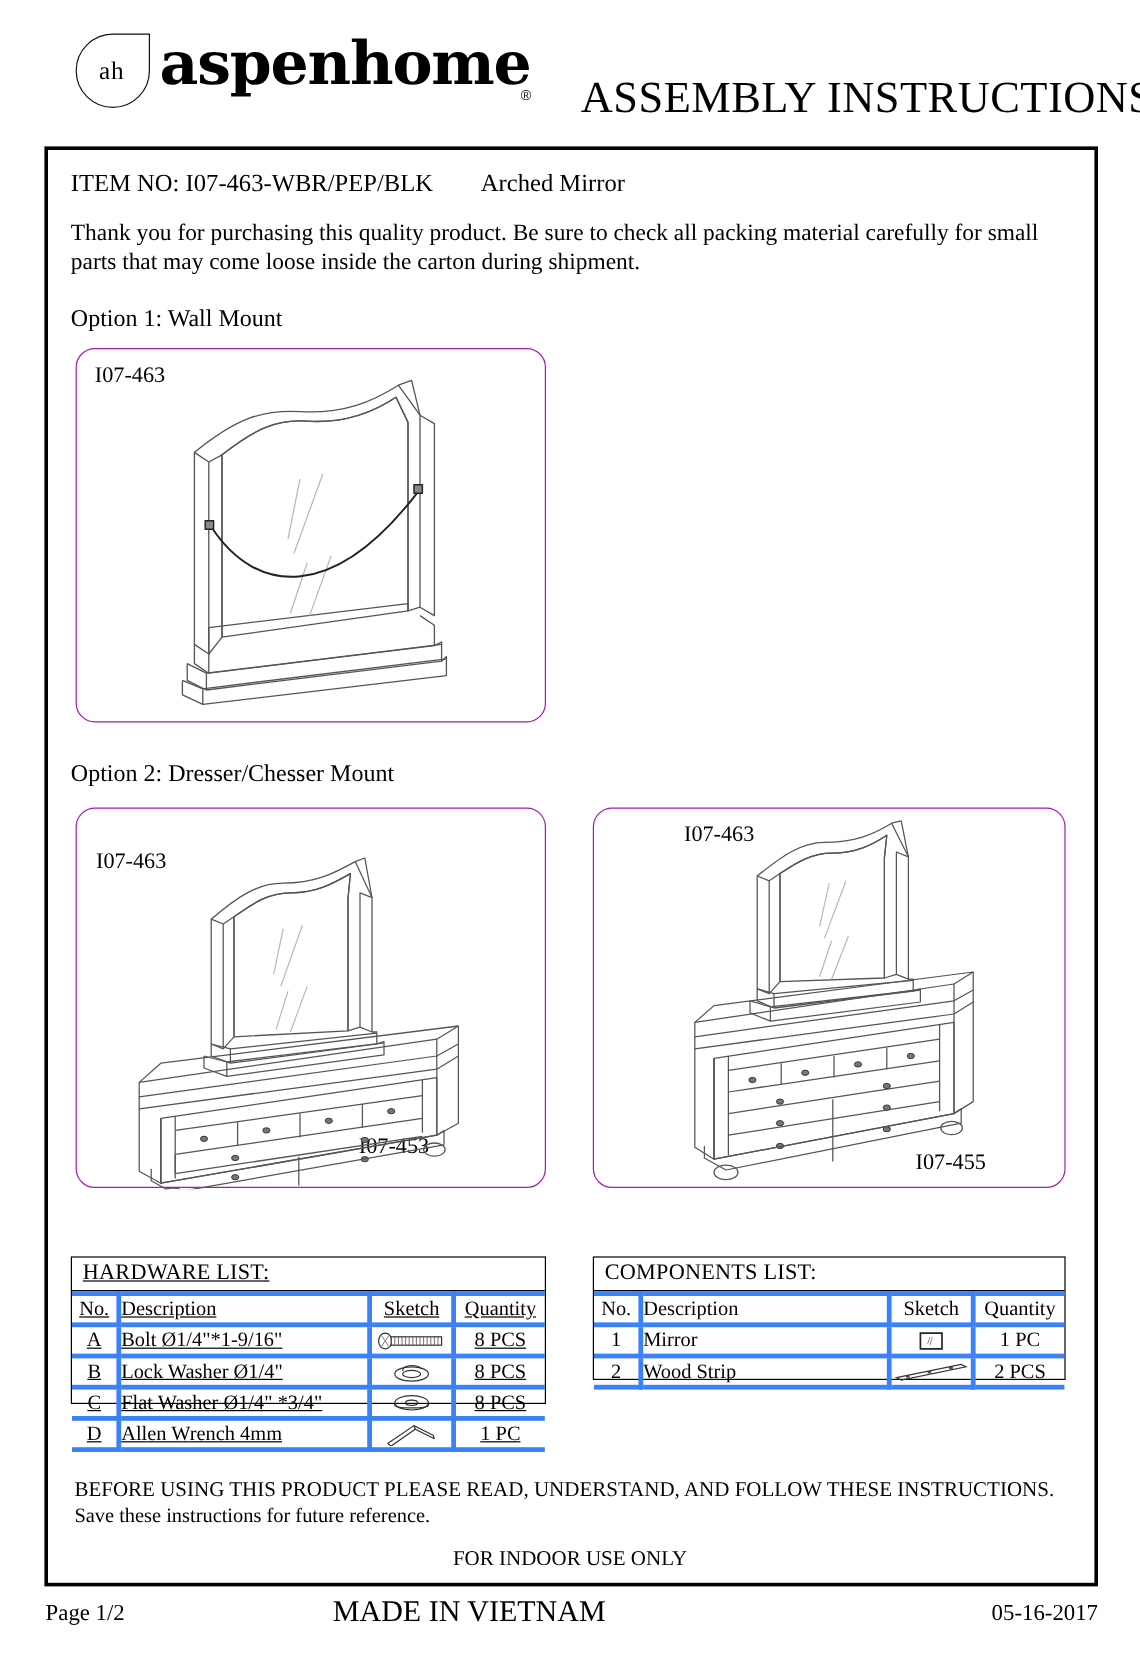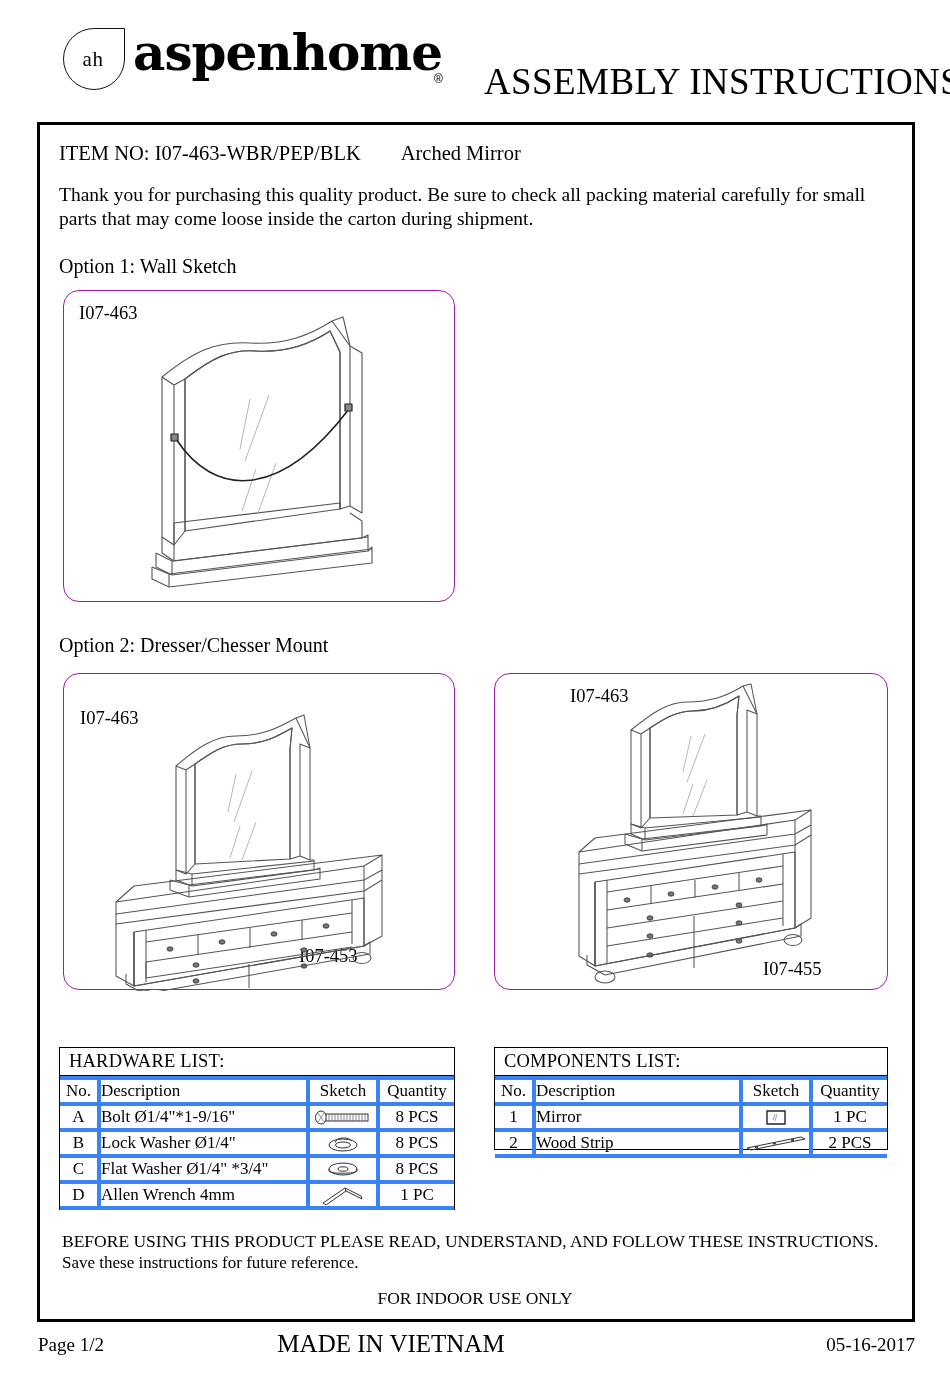--- a/index.html
+++ b/index.html
@@ -126,21 +126,21 @@
   }
   .panel svg { position: absolute; left: 0; top: 0; }
 
   
   .table-box {
     position: absolute;
     border: 1px solid #000;
     box-sizing: border-box;
     background: #fff;
   }
-  #hardware-box  { left: 59px;  top: 1047px; width: 396px; height: 163px; }
+  #hardware-box  { left: 59px;  top: 1047px; width: 396px; height: 123px; text-decoration: underline; }
   #components-box{ left: 494px; top: 1047px; width: 394px; height: 103px; }
 
   .table-caption {
     height: 28px;
     display: flex;
     align-items: center;
     padding-left: 9px;
     font-size: 18.5px;
     border-bottom: 1px solid #000;
     box-sizing: border-box;
@@ -219,21 +219,21 @@
   <div class="brand">aspenhome</div>
   <div class="brand-reg">®</div>
   <div class="assembly-title">ASSEMBLY INSTRUCTIONS</div>
 </div>
 
 <div class="main-box"></div>
 
 <div class="item-line">ITEM NO: I07-463-WBR/PEP/BLK        Arched Mirror</div>
 <div class="intro">Thank you for purchasing this quality product. Be sure to check all packing material carefully for small parts that may come loose inside the carton during shipment.</div>
 
-<div class="option-label" id="opt1-label">Option 1:  Wall Sketch</div>
+<div class="option-label" id="opt1-label">Option 1:  Wall Mount</div>
 
 <div class="panel" id="panel-opt1">
   <div class="panel-code" style="left:15px; top:12px;">I07-463</div>
   <svg width="392" height="312" viewBox="0 0 392 312">
     <g fill="none" stroke="#555" stroke-width="1.1" stroke-linejoin="round">
 
       <path d="M98 86 L98 246 L110 254 L110 94 Z"></path>
       <path d="M110 94 L121 88 L121 240 L110 254"></path>
 
       <path d="M286 55 L286 215 L298 222 L298 62 Z"></path>

